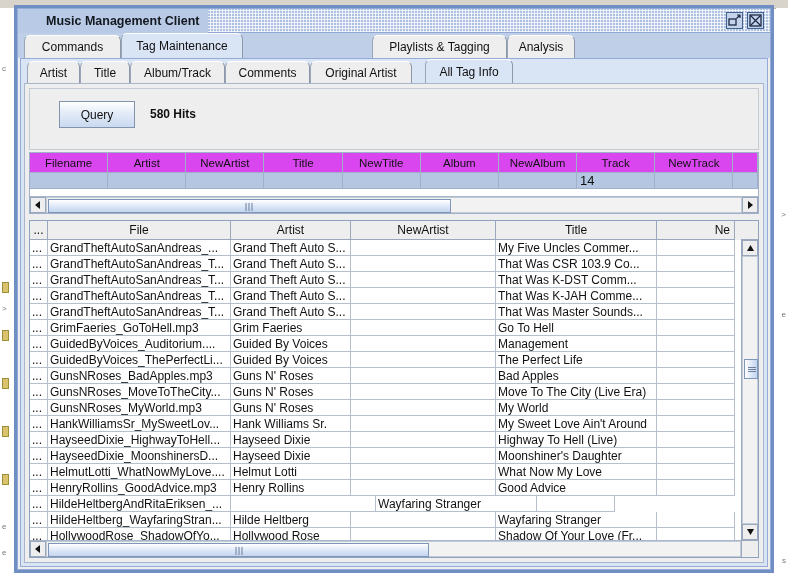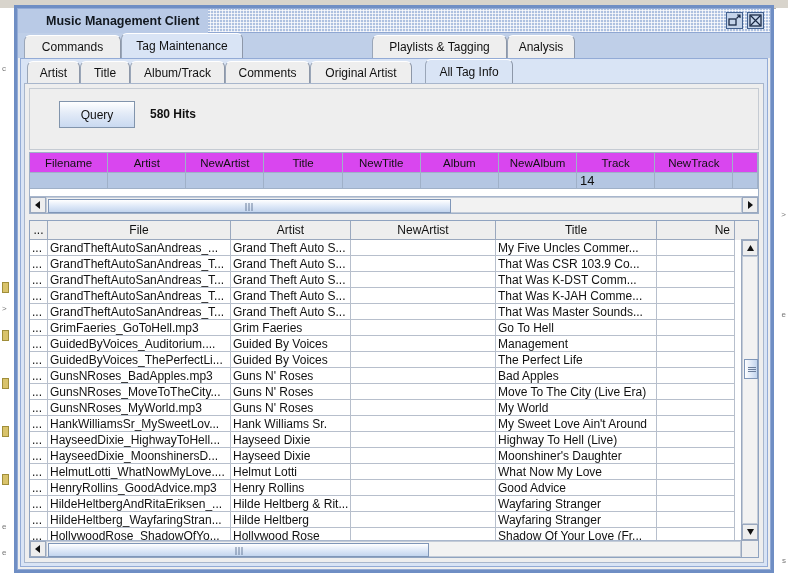--- a/index.html
+++ b/index.html
@@ -530,21 +530,20 @@
                   <div class="lcell idx" style="width: 18px;">...</div>
                   <div class="lcell" style="width: 183px;">HenryRollins_GoodAdvice.mp3</div>
                   <div class="lcell" style="width: 120px;">Henry Rollins</div>
                   <div class="lcell" style="width: 145px;"></div>
                   <div class="lcell" style="width: 161px;">Good Advice</div>
                   <div class="lcell" style="width: 78px;"></div>
                 </div>
                 <div class="lrow">
                   <div class="lcell idx" style="width: 18px;">...</div>
                   <div class="lcell" style="width: 183px;">HildeHeltbergAndRitaEriksen_...</div>
-                  <div class="lcell" style="width: 120px;">Hilde Heltberg &amp; Rit...</div>
                   <div class="lcell" style="width: 145px;"></div>
                   <div class="lcell" style="width: 161px;">Wayfaring Stranger</div>
                   <div class="lcell" style="width: 78px;"></div>
                 </div>
                 <div class="lrow">
                   <div class="lcell idx" style="width: 18px;">...</div>
                   <div class="lcell" style="width: 183px;">HildeHeltberg_WayfaringStran...</div>
                   <div class="lcell" style="width: 120px;">Hilde Heltberg</div>
                   <div class="lcell" style="width: 145px;"></div>
                   <div class="lcell" style="width: 161px;">Wayfaring Stranger</div>

